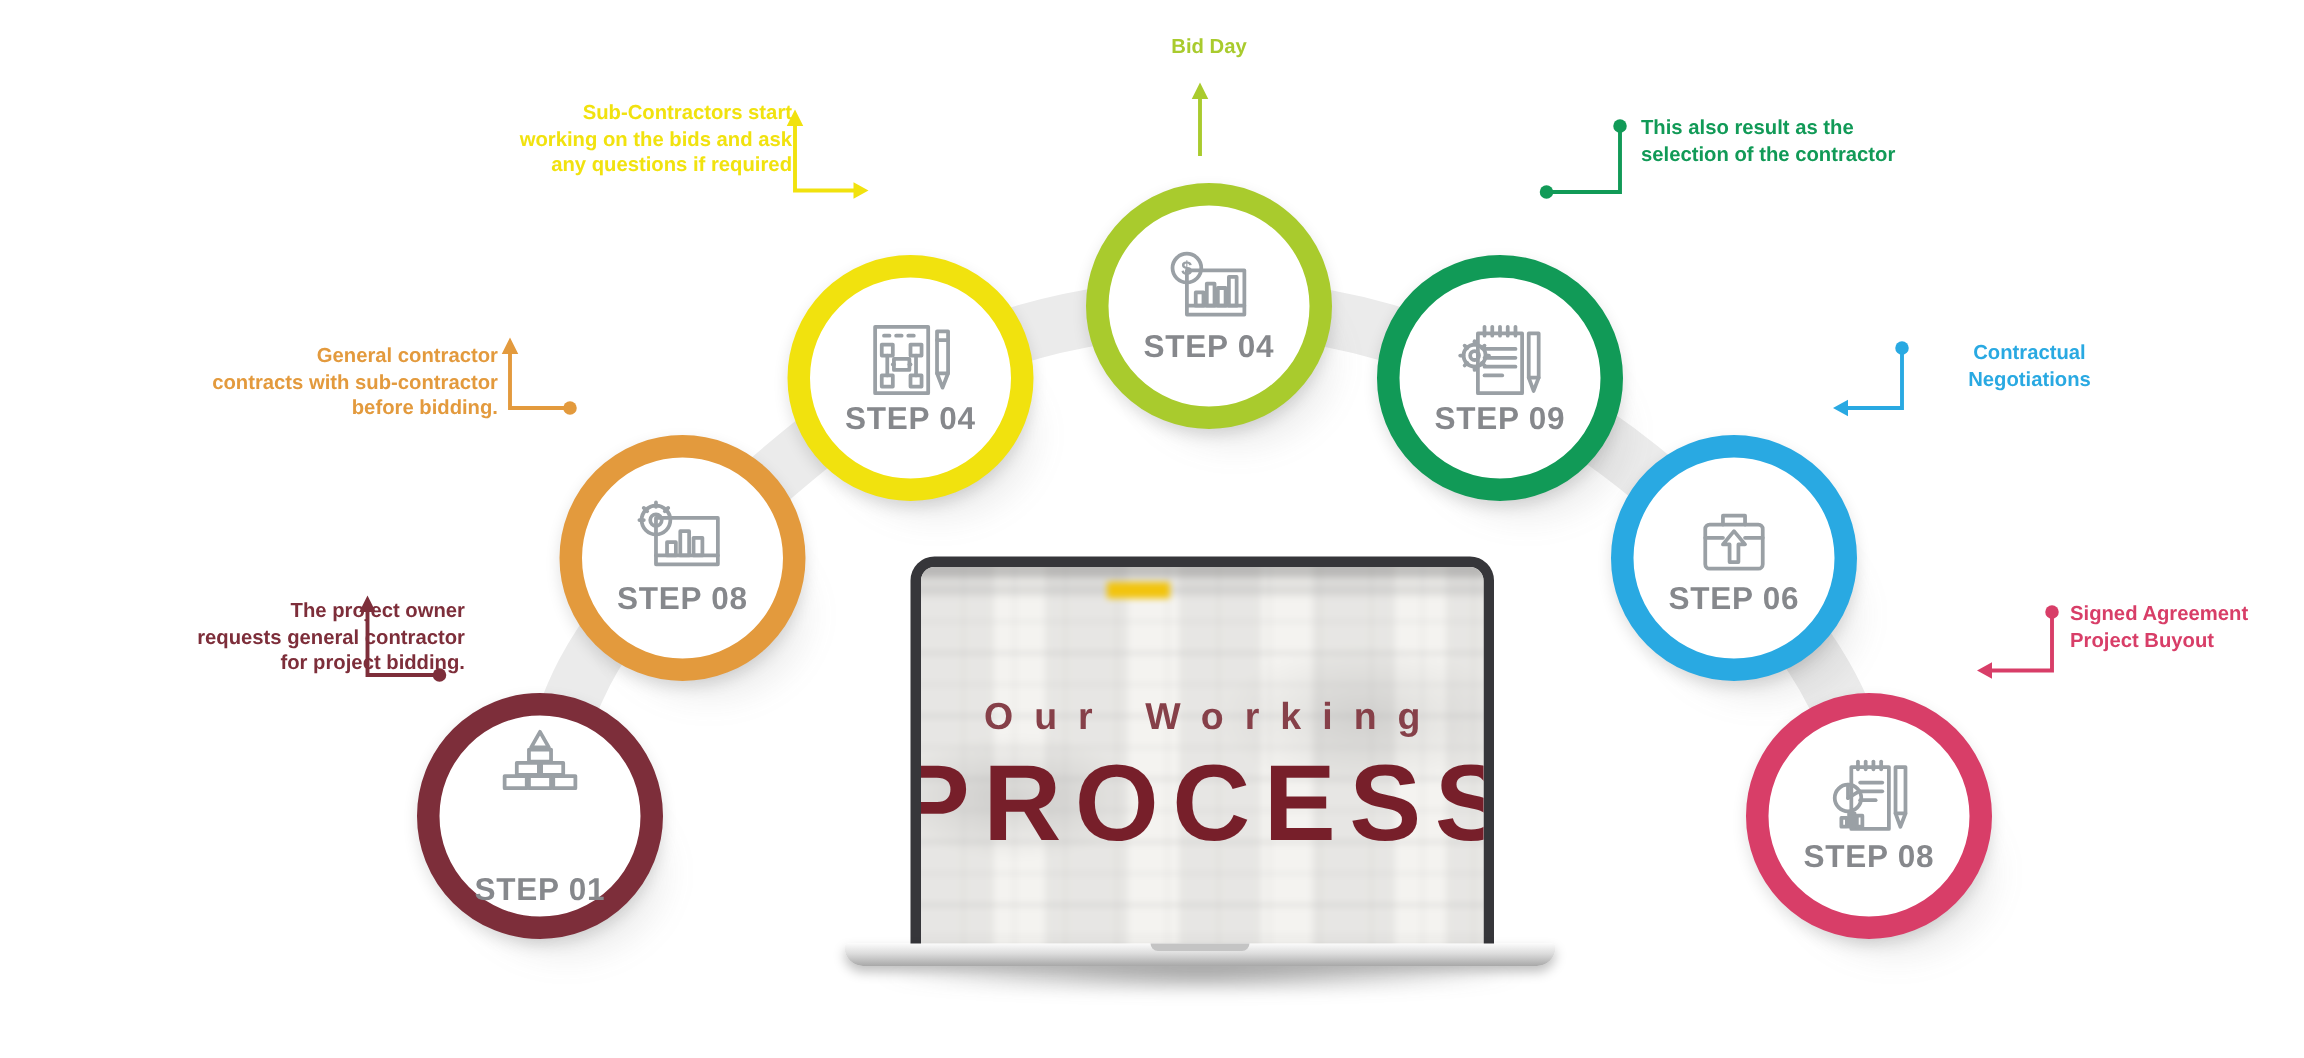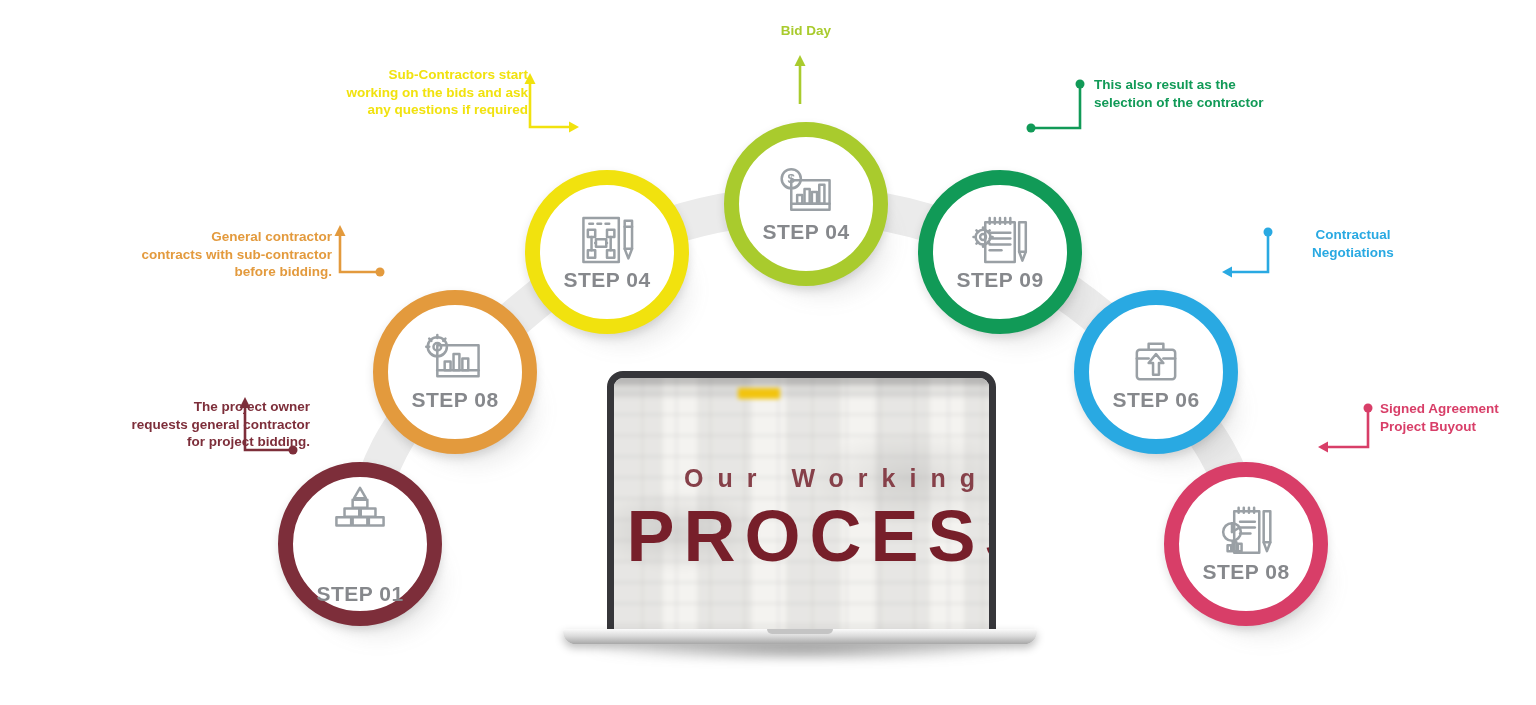--- a/index.html
+++ b/index.html
@@ -63,21 +63,21 @@
         linear-gradient(to bottom,rgba(110,110,110,.38) 0 13px,rgba(160,160,160,.18) 13px 26px,transparent 26px),
         repeating-linear-gradient(to bottom,rgba(170,170,170,.45) 0 1px,transparent 1px 21px),
         repeating-linear-gradient(to right,rgba(170,170,170,.38) 0 1px,transparent 1px 34px),
         repeating-linear-gradient(to right,rgba(140,140,140,.12) 0 55px,transparent 55px 89px),
         radial-gradient(ellipse 120px 60px at 18% 60%,rgba(120,120,120,.25),transparent 70%),
         radial-gradient(ellipse 140px 70px at 78% 40%,rgba(120,120,120,.2),transparent 70%);
       filter:blur(2.2px);}
   .highlight-cell{position:absolute;left:130px;top:16px;width:42px;height:11px;
       background:#f2c40e;border-radius:1px;}
   .screen-title{position:absolute;left:0;top:86px;width:100%;display:flex;
-      flex-direction:column;align-items:center;z-index:2;padding-left:28px;}
+      flex-direction:column;align-items:center;z-index:2;}
   .kicker{font-size:25px;font-weight:600;letter-spacing:14px;color:#864049;text-indent:14px;}
   .process{font-size:72px;font-weight:800;letter-spacing:9px;color:#771f2a;margin-top:2px;text-indent:9px;}
   .laptop-base{position:absolute;left:563px;top:629px;width:474px;height:15px;
       background:linear-gradient(180deg,#fbfbfb 0%,#dcdcdc 45%,#a8a8a8 100%);
       border-radius:3px 3px 14px 14px;box-shadow:0 4px 8px rgba(0,0,0,.25);}
   .base-notch{position:absolute;left:50%;margin-left:-33px;top:0;width:66px;height:5px;
       background:#c4c4c4;border-radius:0 0 8px 8px;}
 </style>
 </head>
 <body>

